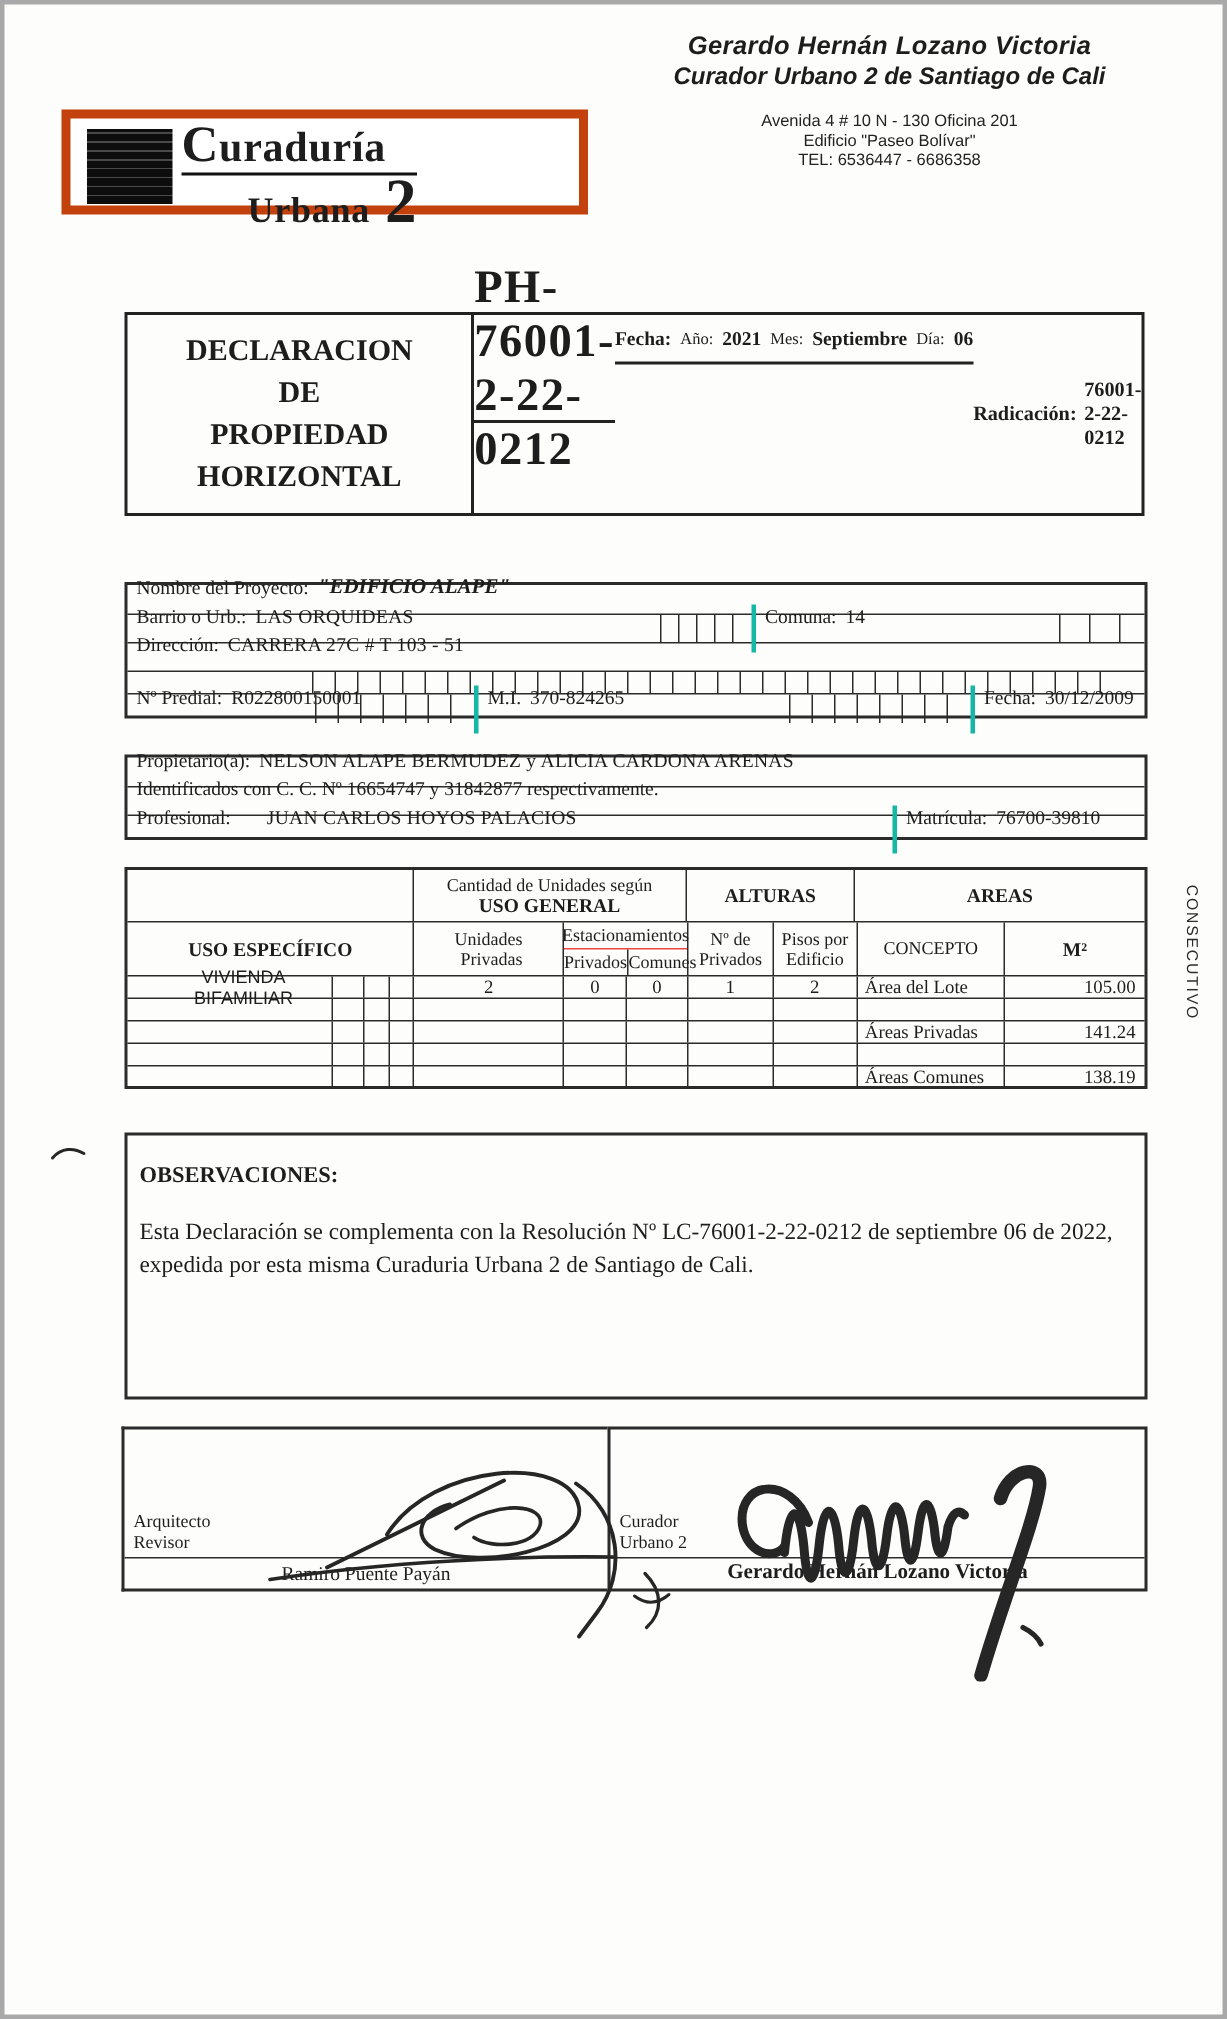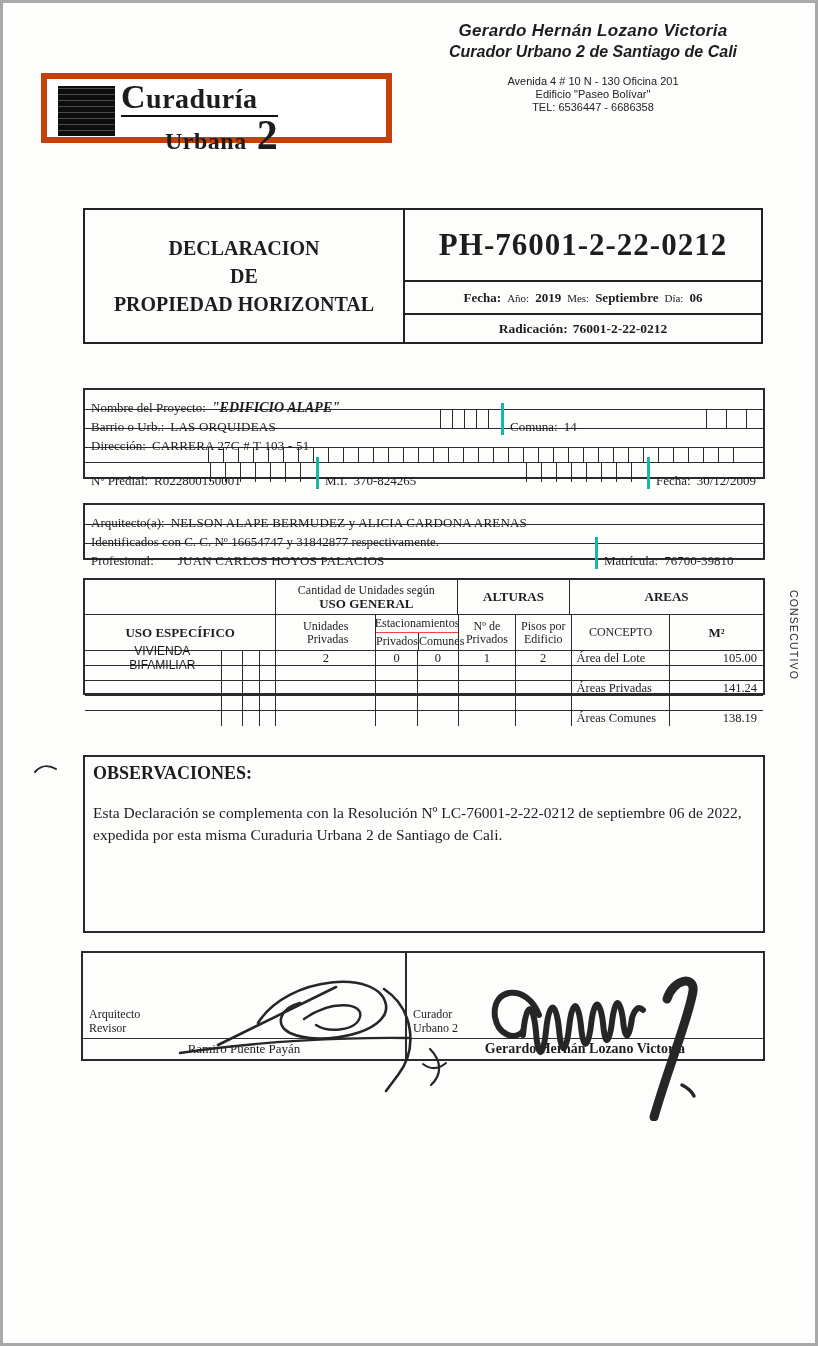--- a/index.html
+++ b/index.html
@@ -25,55 +25,55 @@
   .logo-w2{font-size:24px;margin-left:44px;margin-top:2px;display:flex;align-items:flex-end;}
   .logo-w2 .w{letter-spacing:.5px;}
   .logo-2{font-size:42px;line-height:.8;margin-left:10px;}
 
   
   .title-block{left:80px;top:205px;width:680px;height:136px;border:2px solid #222;
                box-sizing:border-box;display:flex;}
   .tb-left{width:320px;border-right:2px solid #222;box-sizing:border-box;
            display:flex;flex-direction:column;justify-content:center;align-items:center;
            font-weight:bold;font-size:20px;line-height:28px;text-align:center;}
-  .tb-right{flex:1;display:flex;flex-direction:column;border-radius:29px;}
+  .tb-right{flex:1;display:flex;flex-direction:row;border-radius:29px;}
   .tb-ph{height:70px;border-bottom:2px solid #222;display:flex;align-items:center;
          justify-content:center;font-weight:bold;font-size:31px;letter-spacing:1px;}
   .tb-fecha{height:31px;border-bottom:2px solid #222;display:flex;align-items:center;
             justify-content:center;font-size:11px;gap:6px;}
   .tb-fecha b{font-size:13px;}
   .tb-rad{flex:1;display:flex;align-items:center;justify-content:center;
           font-weight:bold;font-size:13.5px;gap:5px;}
 
   
   .btable{border:2px solid #2b2b2b;box-sizing:border-box;background:#fff0;}
   .prow{display:flex;border-top:1px solid #2b2b2b;box-sizing:border-box;
         align-items:center;font-size:13px;}
   .prow:first-child{border-top:none;}
   .pcell{padding:16px 6px;white-space:nowrap;box-sizing:border-box;height:100%;
-         display:flex;align-items:flex-start;}
+         display:flex;align-items:flex-end;}
   .gcells{display:flex;height:100%;border-left:1px solid #2b2b2b;box-sizing:border-box;}
   .gcell{flex:0 0 var(--cw,15px);border-right:1px solid #2b2b2b;box-sizing:border-box;height:100%;}
   .gcells .gcell:last-child{border-right:none;}
   .bl{border-left:3px solid #14b8a6;}
   .fill{flex:1;}
 
   .project-table{left:80px;top:385px;width:682px;height:91px;}
   .project-table .prow{height:19px;}
   .project-table .r4{height:15px;}
   .project-table .r5{height:20px;}
   .lbl{margin-right:6px;}
   .valcaps{letter-spacing:.2px;}
   .proj-name{font-weight:bold;font-style:italic;font-size:14px;}
 
   .owner-table{left:80px;top:500px;width:682px;height:57px;}
   .owner-table .prow{height:19px;}
 
   
-  .units-table{left:80px;top:575px;width:682px;height:117px;border:2px solid #2b2b2b;
+  .units-table{left:80px;top:575px;width:682px;height:148px;border:2px solid #2b2b2b;
                box-sizing:border-box;font-size:12px;}
   .ut-row{display:flex;box-sizing:border-box;}
   .ut-cell{box-sizing:border-box;border-right:1px solid #2b2b2b;display:flex;
            align-items:center;justify-content:center;text-align:center;height:100%;}
   .ut-cell:last-child{border-right:none;}
   .hA{height:35px;border-bottom:1px solid #2b2b2b;}
   .hB{height:36px;border-bottom:1px solid #2b2b2b;}
   .drow{height:15px;border-bottom:1px solid #2b2b2b;font-size:12.5px;}
   .drow:last-child{border-bottom:none;}
   .c-uso{width:192px;}  .c-usoTxt{width:137px;justify-content:flex-start;padding-left:19px;}
@@ -92,21 +92,21 @@
   .estac-bot span + span{border-left:1px solid #2b2b2b;}
   .sans{font-family:"Liberation Sans", sans-serif;font-size:12px;}
 
   .consecutivo{left:731px;top:626px;width:120px;text-align:center;
                transform:rotate(90deg);font-family:"Liberation Sans", sans-serif;
                font-size:10.5px;letter-spacing:1.2px;color:#2a2a2a;}
 
   
   .obs-box{left:80px;top:752px;width:682px;height:178px;border:2px solid #2b2b2b;
            box-sizing:border-box;}
-  .obs-label{font-weight:bold;font-size:18px;padding:6px 8px 0;}
+  .obs-label{font-weight:bold;font-size:15px;padding:19px 8px 0;}
   .obs-text{padding:18px 12px 0 8px;font-size:15.5px;line-height:22px;}
 
   
   .sig-section{left:78px;top:948px;width:684px;height:110px;display:flex;}
   .sig-box{position:relative;border:2px solid #2b2b2b;box-sizing:border-box;height:100%;}
   .sig-left{width:324px;border-right:none;}
   .sig-right{flex:1;}
   .sig-role{position:absolute;left:6px;bottom:24px;font-size:12px;line-height:14px;}
   .sig-namestrip{position:absolute;left:0;right:0;bottom:0;height:20px;
                  border-top:1.5px solid #2b2b2b;display:flex;align-items:center;
@@ -147,21 +147,21 @@
     <div class="tb-left">
       <div>DECLARACION</div>
       <div>DE</div>
       <div>PROPIEDAD HORIZONTAL</div>
     </div>
     <div class="tb-right">
       <div class="tb-ph">PH-76001-2-22-0212</div>
       <div class="tb-fecha">
         <b style="font-size:13px">Fecha:</b>
         <span>Año:</span>
-        <b>2019</b>
+        <b>2021</b>
         <span>Mes:</span>
         <b>Septiembre</b>
         <span>Día:</span>
         <b>06</b>
       </div>
       <div class="tb-rad">
         <span>Radicación:</span>
         <span>76001-2-22-0212</span>
       </div>
     </div>
@@ -275,21 +275,21 @@
       <div class="pcell bl fill">
         <span class="lbl">Fecha:</span>
         <span>30/12/2009</span>
       </div>
     </div>
   </div>
 
   <div class="abs btable owner-table">
     <div class="prow">
       <div class="pcell">
-        <span class="lbl">Arquitecto(a):</span>
+        <span class="lbl">Propietario(a):</span>
         <span class="valcaps">NELSON ALAPE BERMUDEZ y ALICIA CARDONA ARENAS</span>
       </div>
     </div>
     <div class="prow">
       <div class="pcell">Identificados con C. C. Nº 16654747 y 31842877 respectivamente.</div>
     </div>
     <div class="prow">
       <div class="pcell" style="width:510px;flex:none;">
         <span class="lbl" style="margin-right:24px">Profesional:</span>
         <span class="valcaps">JUAN CARLOS HOYOS PALACIOS</span>

